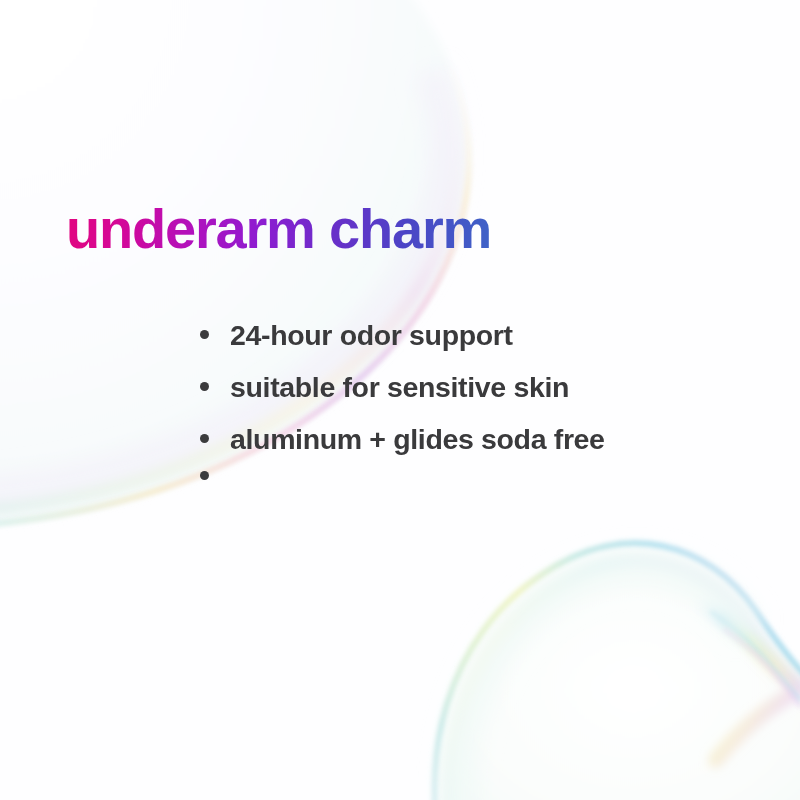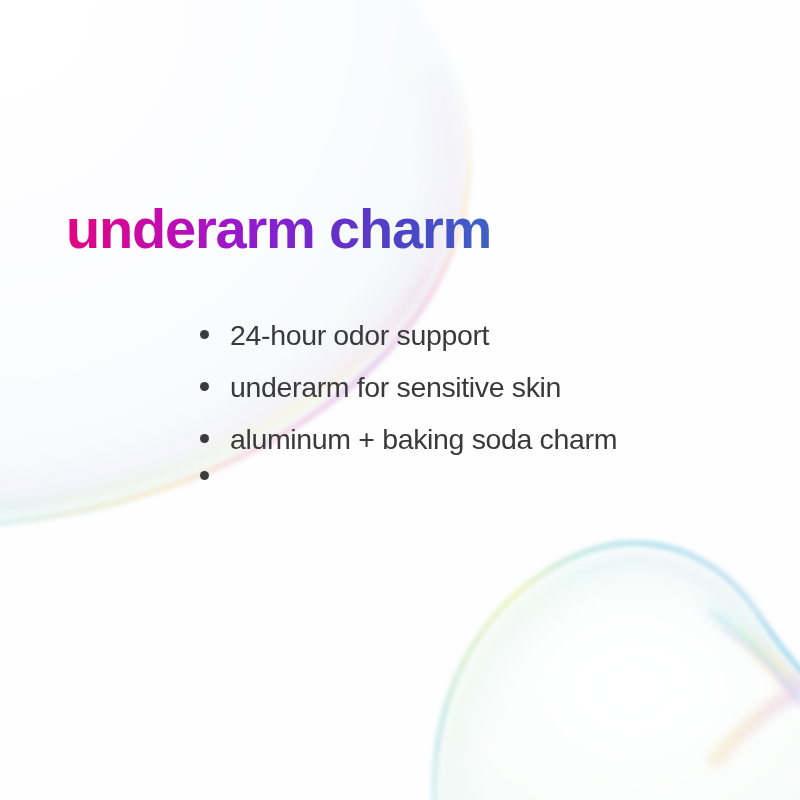--- a/index.html
+++ b/index.html
@@ -74,21 +74,21 @@
     border-radius:50%;
     background:#3b3b3d;
     flex:0 0 auto;
     position:relative;
     top:-6px;
     margin-right:21px;
   }
 
   .bullet-text {
     font-size:28.5px;
-    font-weight:400;
+    font-weight:700;
     letter-spacing:-0.35px;
     color:#3a3a3c;
     white-space:nowrap;
     line-height:1;
   }
 </style>
 </head>
 <body>
 
 <div id="stage">
@@ -238,26 +238,26 @@
 
     <ul class="bullets">
 
       <li class="bullet-row">
         <span class="dot"></span>
         <span class="bullet-text">24-hour odor support</span>
       </li>
 
       <li class="bullet-row">
         <span class="dot"></span>
-        <span class="bullet-text">underarm for sensitive skin</span>
-      </li>
-
-      <li class="bullet-row">
-        <span class="dot"></span>
-        <span class="bullet-text">aluminum + baking soda charm</span>
+        <span class="bullet-text">suitable for sensitive skin</span>
+      </li>
+
+      <li class="bullet-row">
+        <span class="dot"></span>
+        <span class="bullet-text">aluminum + glides soda free</span>
       </li>
 
       <li class="bullet-row">
         <span class="dot"></span>
       </li>
 
     </ul>
   </div>
 
 </div>

